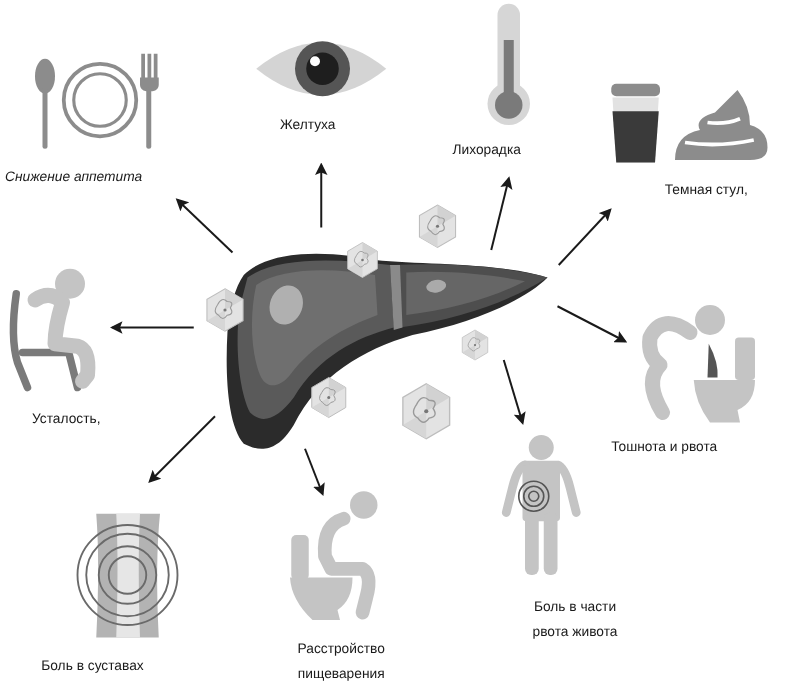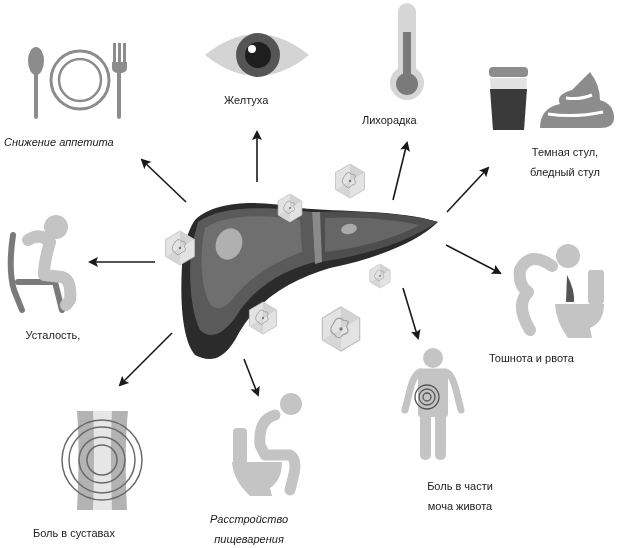--- a/index.html
+++ b/index.html
@@ -140,31 +140,30 @@
   <span>Снижение аппетита</span>
 </div>
 <div class="lbl" style="left:224px; top:90px;">
   <span>Желтуха</span>
 </div>
 <div class="lbl" style="left:362px; top:110px;">
   <span>Лихорадка</span>
 </div>
 <div class="lbl center" style="left:500px; top:142px; width:130px;">
   <div>Темная стул,</div>
-  <div>бледный стул</div>
 </div>
 <div class="lbl center" style="left:4px; top:325px; width:98px;">
   <div>Усталость,</div>
 </div>
 <div class="lbl" style="left:489px; top:348px;">
   <span>Тошнота и рвота</span>
 </div>
 <div class="lbl" style="left:33px; top:523px;">
   <span>Боль в суставах</span>
 </div>
-<div class="lbl center" style="left:184px; top:509px; width:130px;font-style:italic;">
+<div class="lbl center" style="left:208px; top:509px; width:130px;">
   <div>Расстройство</div>
   <div>пищеварения</div>
 </div>
 <div class="lbl center" style="left:385px; top:476px; width:150px;">
   <div>Боль в части</div>
-  <div>моча живота</div>
+  <div>рвота живота</div>
 </div>
 
 </body></html>

